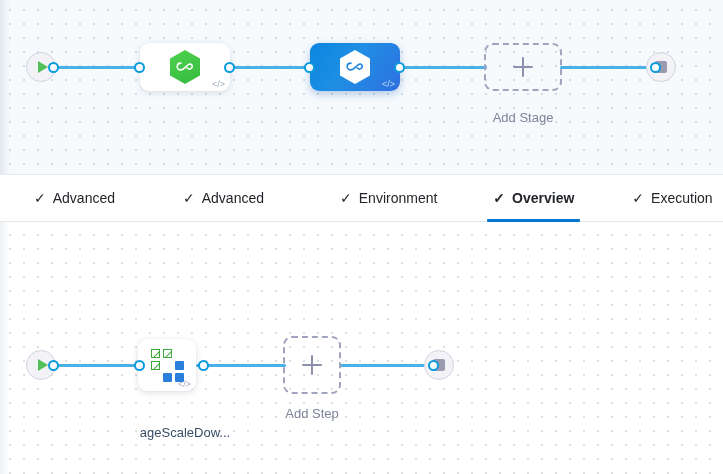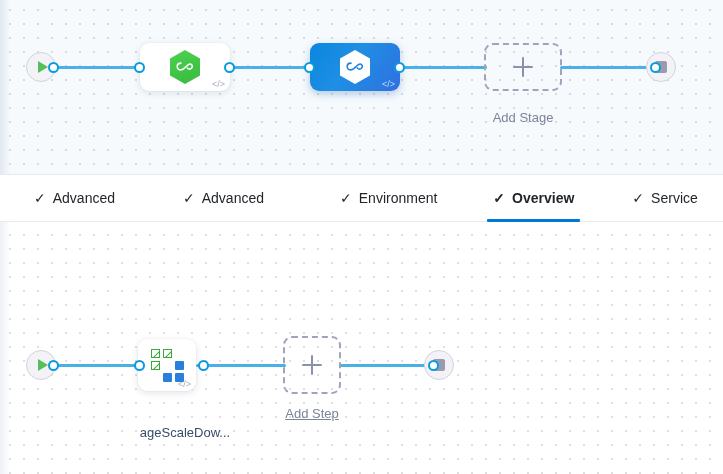--- a/index.html
+++ b/index.html
@@ -228,21 +228,21 @@
       <span class="tick">✓</span>
       <span>Environment</span>
     </div>
     <div class="tab active" style="margin-left:24px;">
       <span class="tick">✓</span>
       <span>Overview</span>
       <span class="underline"></span>
     </div>
     <div class="tab" style="margin-left:26px;">
       <span class="tick">✓</span>
-      <span>Service</span>
+      <span>Execution</span>
     </div>
   </div>
 
   <div class="step-canvas">
 
     <div class="edge" style="left:52px; top:142px; width:90px;"></div>
     <div class="edge" style="left:196px; top:142px; width:90px;"></div>
     <div class="edge" style="left:340px; top:142px; width:95px;"></div>
 
     <div class="terminal" style="left:26px; top:128px;">
@@ -261,21 +261,21 @@
         <span class="sq blue" style="left:24px; top:24px;"></span>
       </div>
       <span class="code-badge">&lt;/&gt;</span>
     </div>
     <div class="port" style="left:198px; top:138px;"></div>
     <div class="node-label" style="left:105px; top:202px;">ageScaleDow...</div>
 
     <div class="add-node" style="left:283px; top:114px; width:58px; height:58px;">
       <span class="plus-glyph"></span>
     </div>
-    <div class="add-label" style="left:232px; top:184px;text-decoration:underline;">Add Step</div>
+    <div class="add-label" style="left:232px; top:184px;">Add Step</div>
 
     <div class="port" style="left:428px; top:138px;"></div>
     <div class="terminal" style="left:424px; top:128px;">
       <span class="stop-sq"></span>
     </div>
   </div>
 
 </div>
 
 </body></html>

